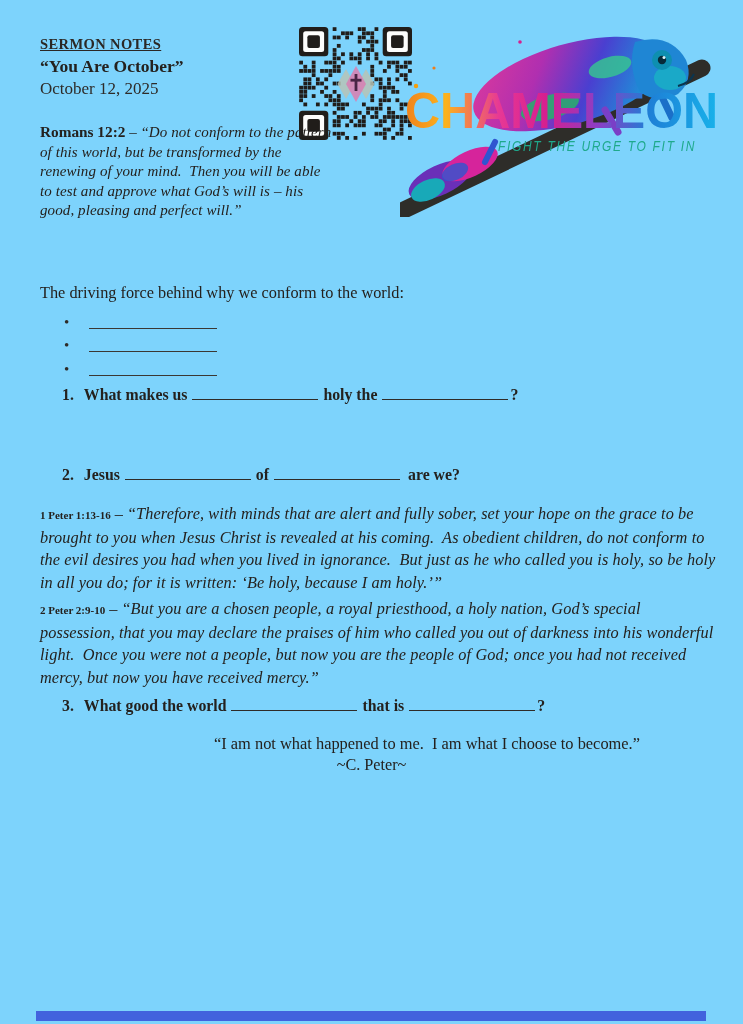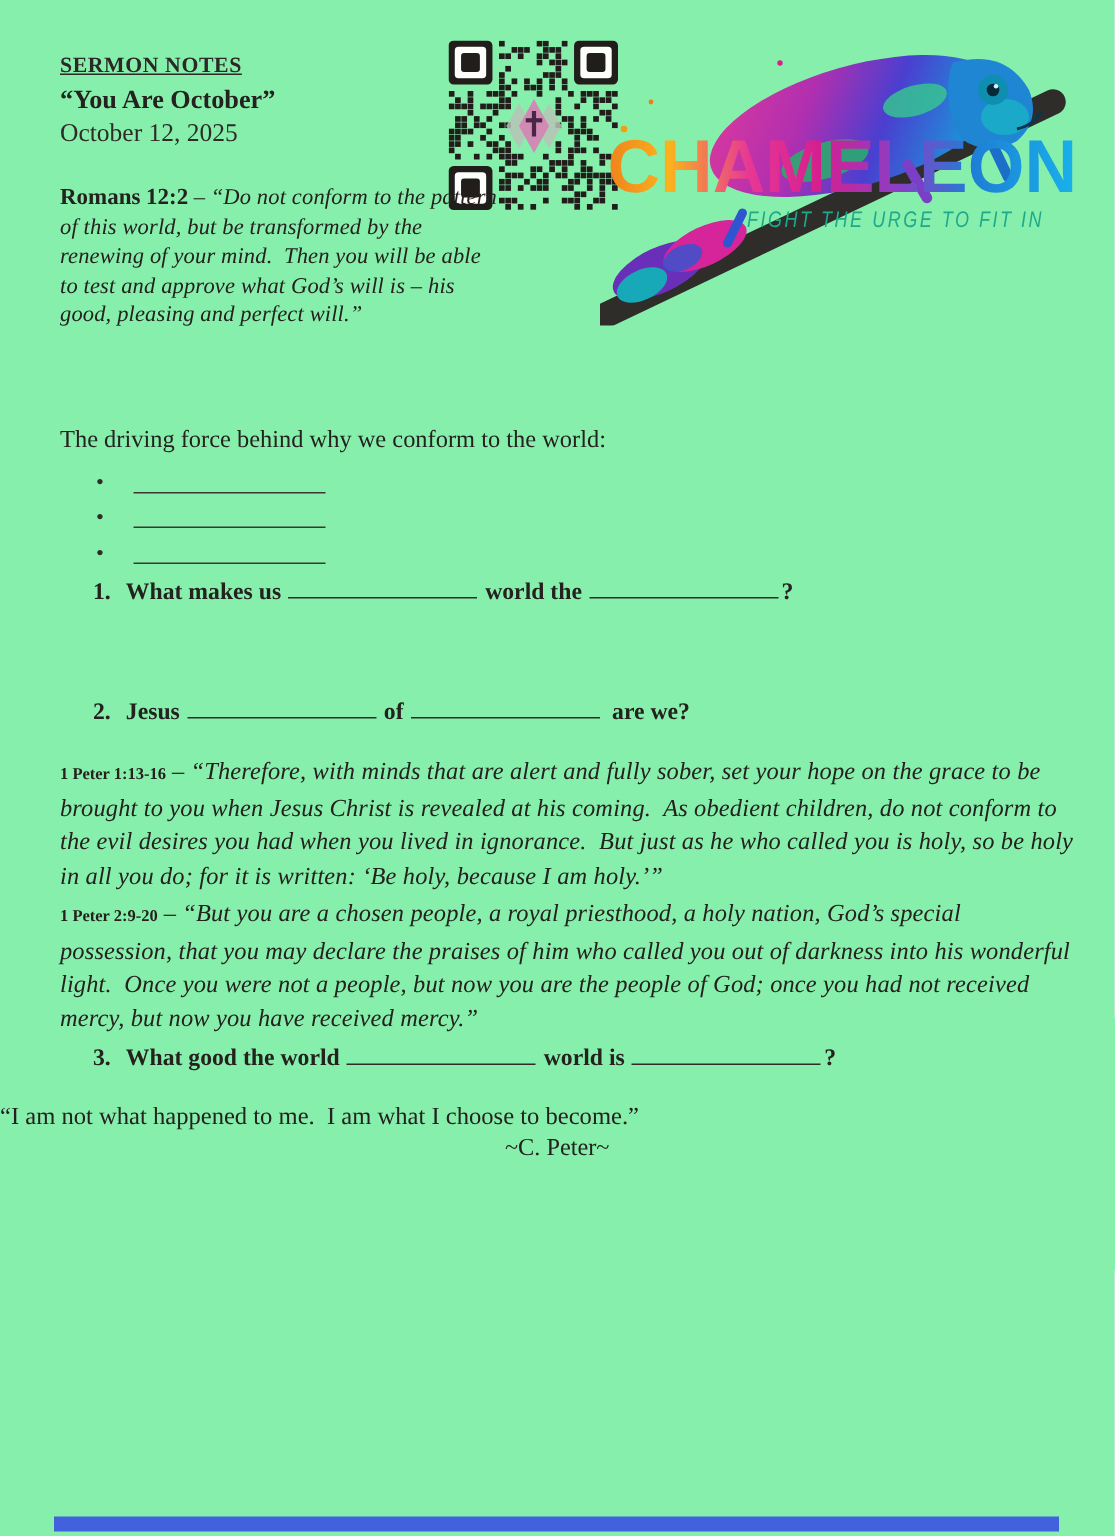--- a/index.html
+++ b/index.html
@@ -1,17 +1,17 @@
 <!DOCTYPE html>
 <html><head>
 <meta charset="utf-8">
 <style>
   html,body{margin:0;padding:0;background:#e9e9e9;}
   .page{
-    position:relative;width:743px;height:1024px;background:#86efac;
+    position:relative;width:743px;height:1024px;background:#7dd3fc;
     font-family:"Liberation Serif", serif;color:#24211e;overflow:hidden;
     margin:0 auto;
   }
   
   .header{position:absolute;left:40px;top:36px;}
   .kicker{font-size:14.5px;font-weight:bold;letter-spacing:.4px;text-decoration:underline;color:#2b2825;}
   .title{font-size:17.5px;font-weight:bold;margin-top:3px;color:#24211e;}
   .date{font-size:17px;margin-top:2px;color:#2e2b28;}
   
   .qr{position:absolute;left:299px;top:27px;width:113px;height:113px;}
@@ -34,21 +34,21 @@
   
   .q{position:absolute;left:62px;font-weight:bold;font-size:15.8px;white-space:nowrap;}
   .q1{top:386px;}
   .q2{top:466px;}
   .q3{top:697px;}
   .qnum{margin-right:10px;}
   .blank{display:inline-block;width:126px;border-bottom:1.5px solid #2e2b28;height:2px;margin:0 5px;vertical-align:baseline;}
   .tail-tight{margin-left:-3px;}
   .tail-sp{margin-left:3px;}
   
-  .quote{position:absolute;left:0;top:734px;width:640px;text-align:left;font-size:16.4px;margin:0;white-space:pre-wrap;}
+  .quote{position:absolute;left:0;top:734px;width:640px;text-align:right;font-size:16.4px;margin:0;white-space:pre-wrap;}
   .attrib{position:absolute;left:0;top:756px;width:743px;text-align:center;font-size:16.2px;margin:0;}
   
   .footer-bar{position:absolute;left:36px;top:1011px;width:670px;height:10px;background:#4262dd;}
   
   .word-text{font-family:"Liberation Sans", sans-serif;font-weight:900;font-size:50px;}
   .tagline-text{font-family:"Liberation Sans", sans-serif;font-style:italic;font-size:15px;letter-spacing:2.1px;}
 </style>
 </head>
 <body>
 
@@ -355,33 +355,33 @@
         <span class="bullet">•</span>
         <span class="bline"></span>
       </li>
     <li>
         <span class="bullet">•</span>
         <span class="bline"></span>
       </li>
   </ul>
 
   <div class="q q1">
-    <span class="qnum">1.</span><span>What makes us</span><span class="blank"></span><span>world the</span><span class="blank"></span><span class="tail-tight">?</span>
+    <span class="qnum">1.</span><span>What makes us</span><span class="blank"></span><span>holy the</span><span class="blank"></span><span class="tail-tight">?</span>
   </div>
 
   <div class="q q2">
     <span class="qnum">2.</span><span>Jesus</span><span class="blank"></span><span>of</span><span class="blank"></span><span class="tail-sp">are we?</span>
   </div>
 
   <p class="scripture p1"><b>1 Peter 1:13-16</b><span> – </span><i>“Therefore, with minds that are alert and fully sober, set your hope on the grace to be brought to you when Jesus Christ is revealed at his coming.  As obedient children, do not conform to the evil desires you had when you lived in ignorance.  But just as he who called you is holy, so be holy in all you do; for it is written: ‘Be holy, because I am holy.’”</i></p>
 
-  <p class="scripture p2"><b>1 Peter 2:9-20</b><span> – </span><i>“But you are a chosen people, a royal priesthood, a holy nation, God’s special possession, that you may declare the praises of him who called you out of darkness into his wonderful light.  Once you were not a people, but now you are the people of God; once you had not received mercy, but now you have received mercy.”</i></p>
+  <p class="scripture p2"><b>2 Peter 2:9-10</b><span> – </span><i>“But you are a chosen people, a royal priesthood, a holy nation, God’s special possession, that you may declare the praises of him who called you out of darkness into his wonderful light.  Once you were not a people, but now you are the people of God; once you had not received mercy, but now you have received mercy.”</i></p>
 
   <div class="q q3">
-    <span class="qnum">3.</span><span>What good the world</span><span class="blank"></span><span>world is</span><span class="blank"></span><span class="tail-tight">?</span>
+    <span class="qnum">3.</span><span>What good the world</span><span class="blank"></span><span>that is</span><span class="blank"></span><span class="tail-tight">?</span>
   </div>
 
   <p class="quote">“I am not what happened to me.  I am what I choose to become.”</p>
   <p class="attrib">~C. Peter~</p>
 
   <div class="footer-bar" style="background: rgb(66, 98, 221);"></div>
 
 </div>
 
 </body></html>

